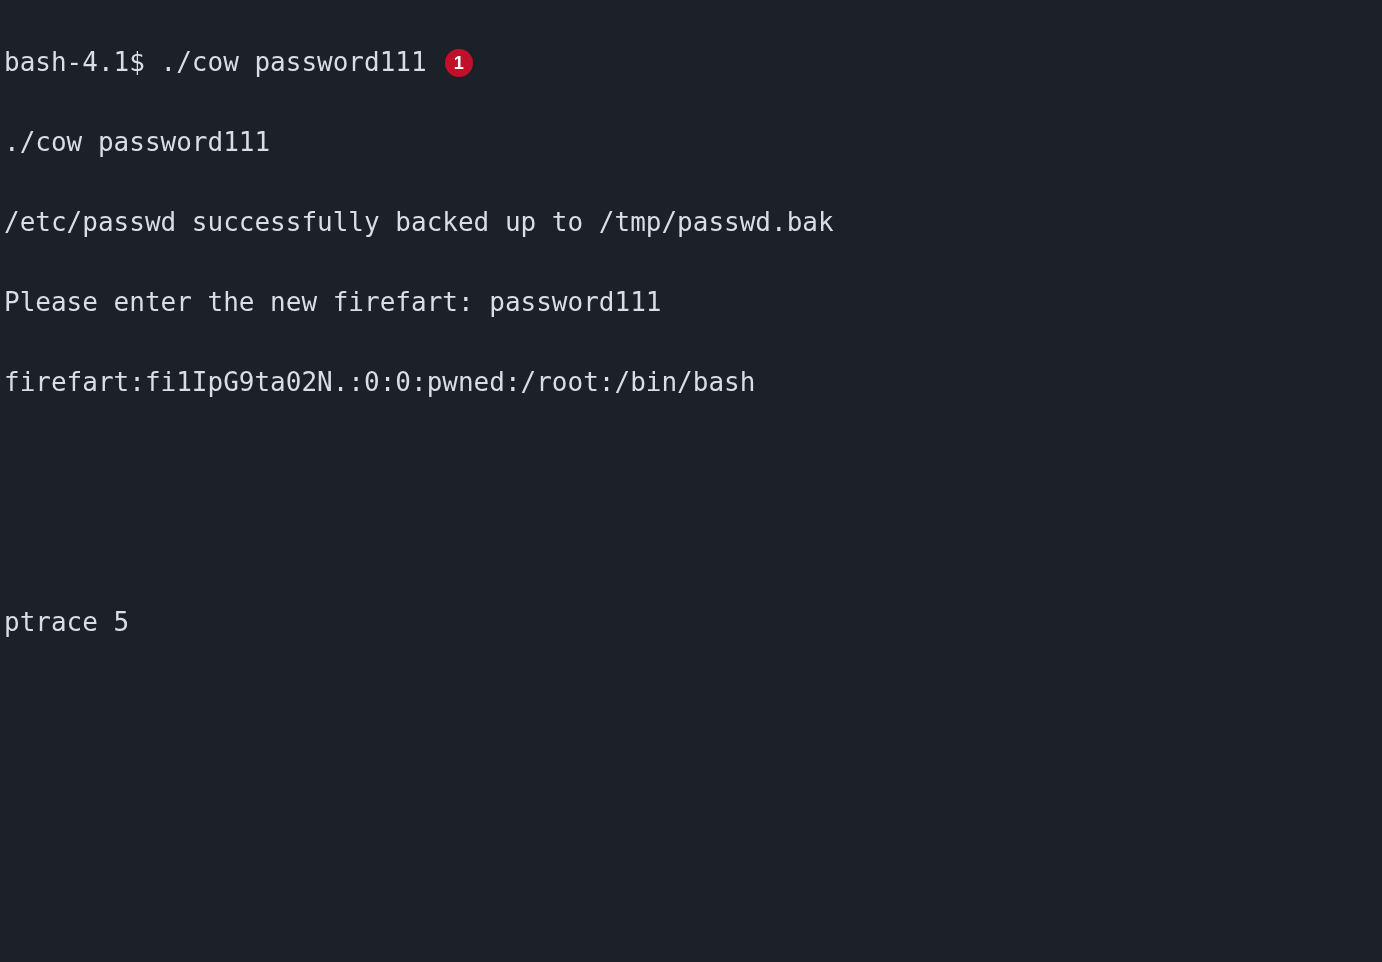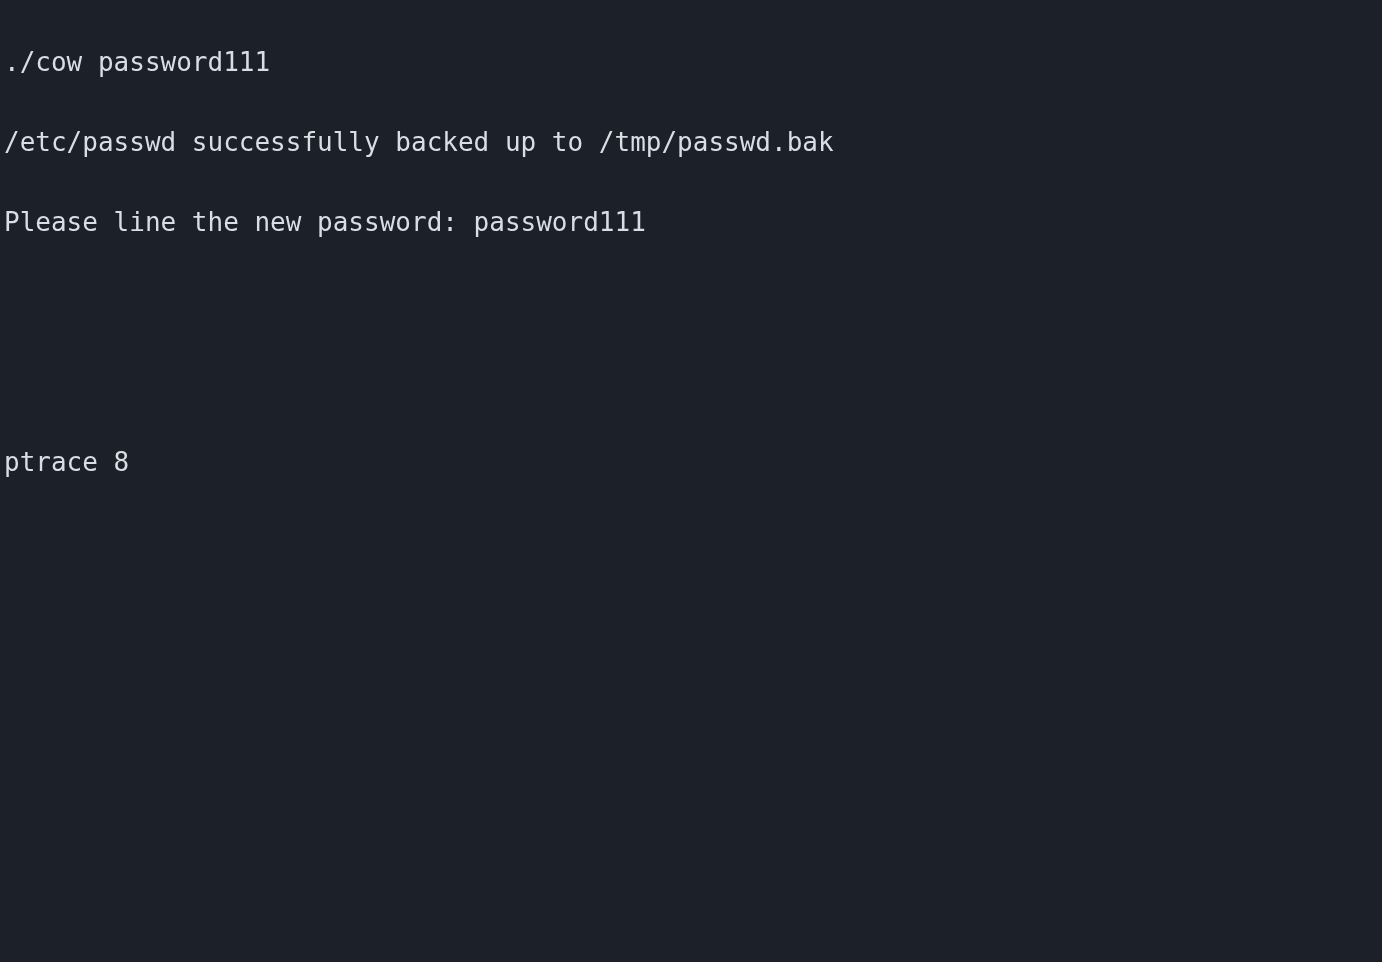--- a/index.html
+++ b/index.html
@@ -43,26 +43,28 @@
     font-size: 18px;
     font-weight: 600;
     line-height: 1;
     margin-left: 18px;
   }
 </style>
 </head>
 <body>
 
 <div class="terminal">
+<span class="line"><span class="seg">bash-4.1$ ./cow password111</span><span class="badge">1</span></span>
 <span class="line">./cow password111</span>
 <span class="line">/etc/passwd successfully backed up to /tmp/passwd.bak</span>
-<span class="line">Please line the new password: password111</span>
+<span class="line">Please enter the new firefart: password111</span>
+<span class="line">firefart:fi1IpG9ta02N.:0:0:pwned:/root:/bin/bash</span>
 <span class="blank"></span>
 <span class="blank"></span>
-<span class="line">ptrace 8</span>
+<span class="line">ptrace 5</span>
 
 
 
 
 
 
 
 
 
 

